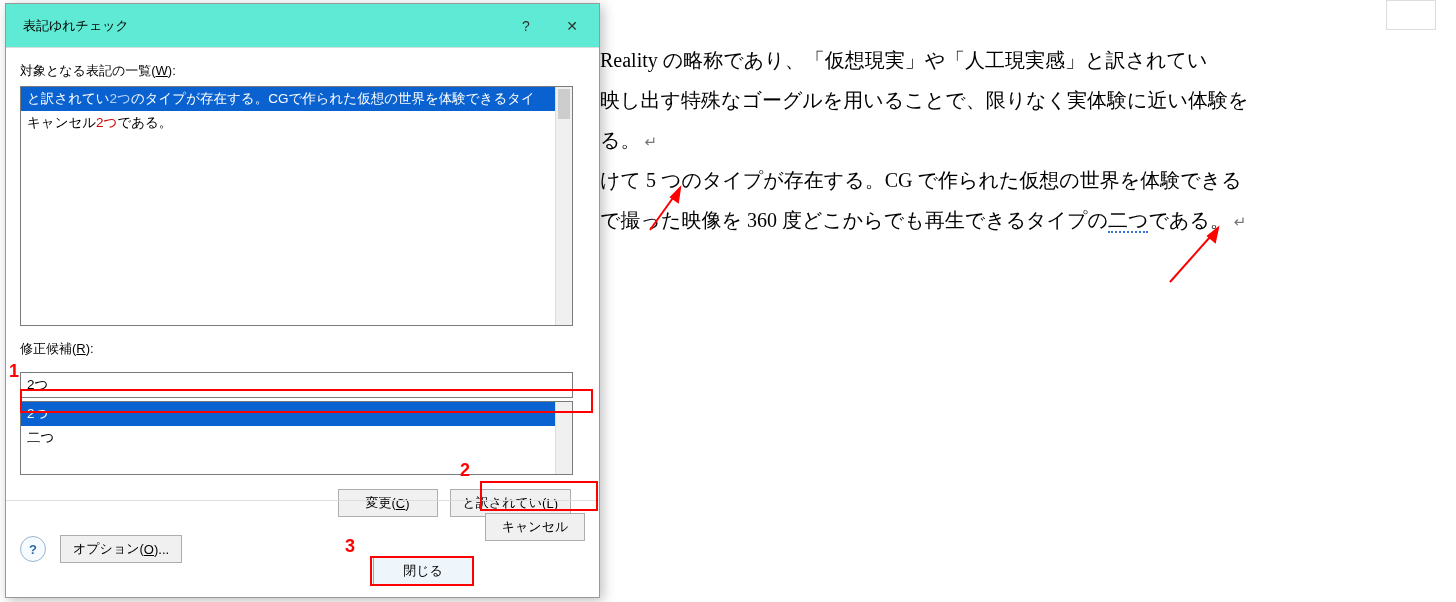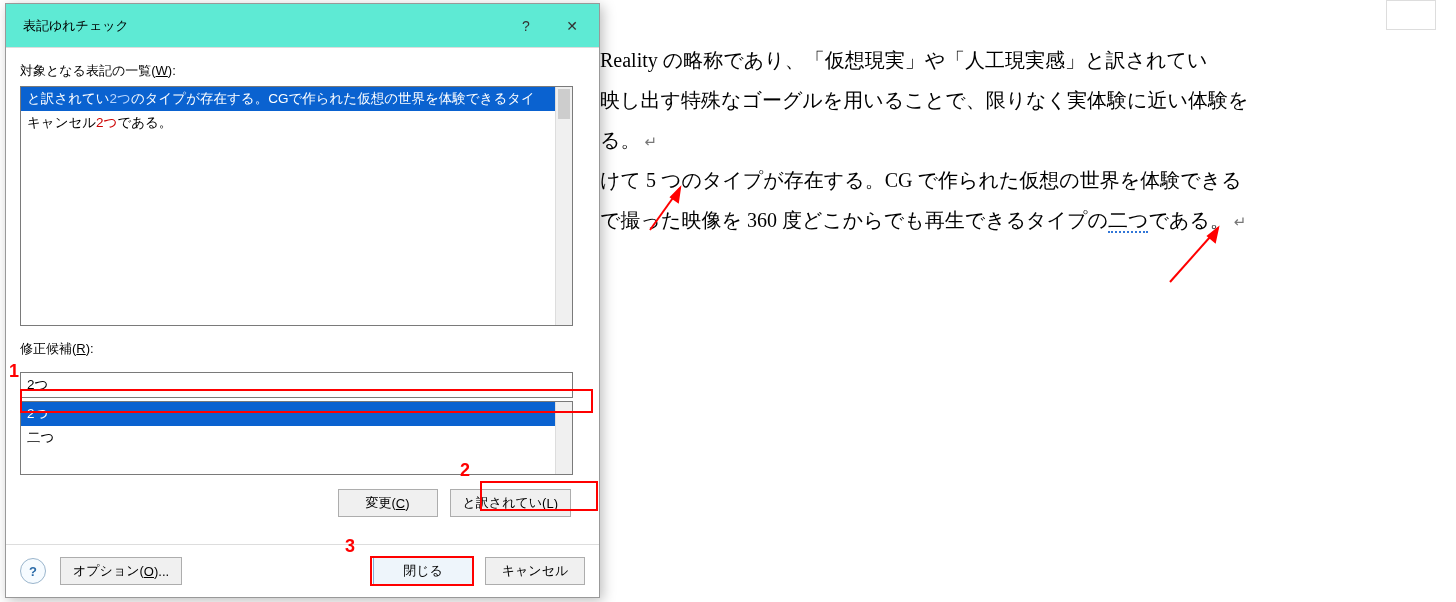--- a/index.html
+++ b/index.html
@@ -202,20 +202,21 @@
     font-weight: bold;
     background: #f6fbff;
   }
   .footer-right {
     display: flex;
     gap: 12px;
   }
   .btn-close {
     background: #eef5fb;
     border: 1px solid #7eb0db;
+    margin-top: 44px;
   }
 
   
   .red-box { position: absolute; border: 2px solid #ff0000; pointer-events: none; }
   .red-num {
     position: absolute;
     color: #ff0000;
     font-weight: bold;
     font-size: 18px;
     font-family: Arial, sans-serif;

